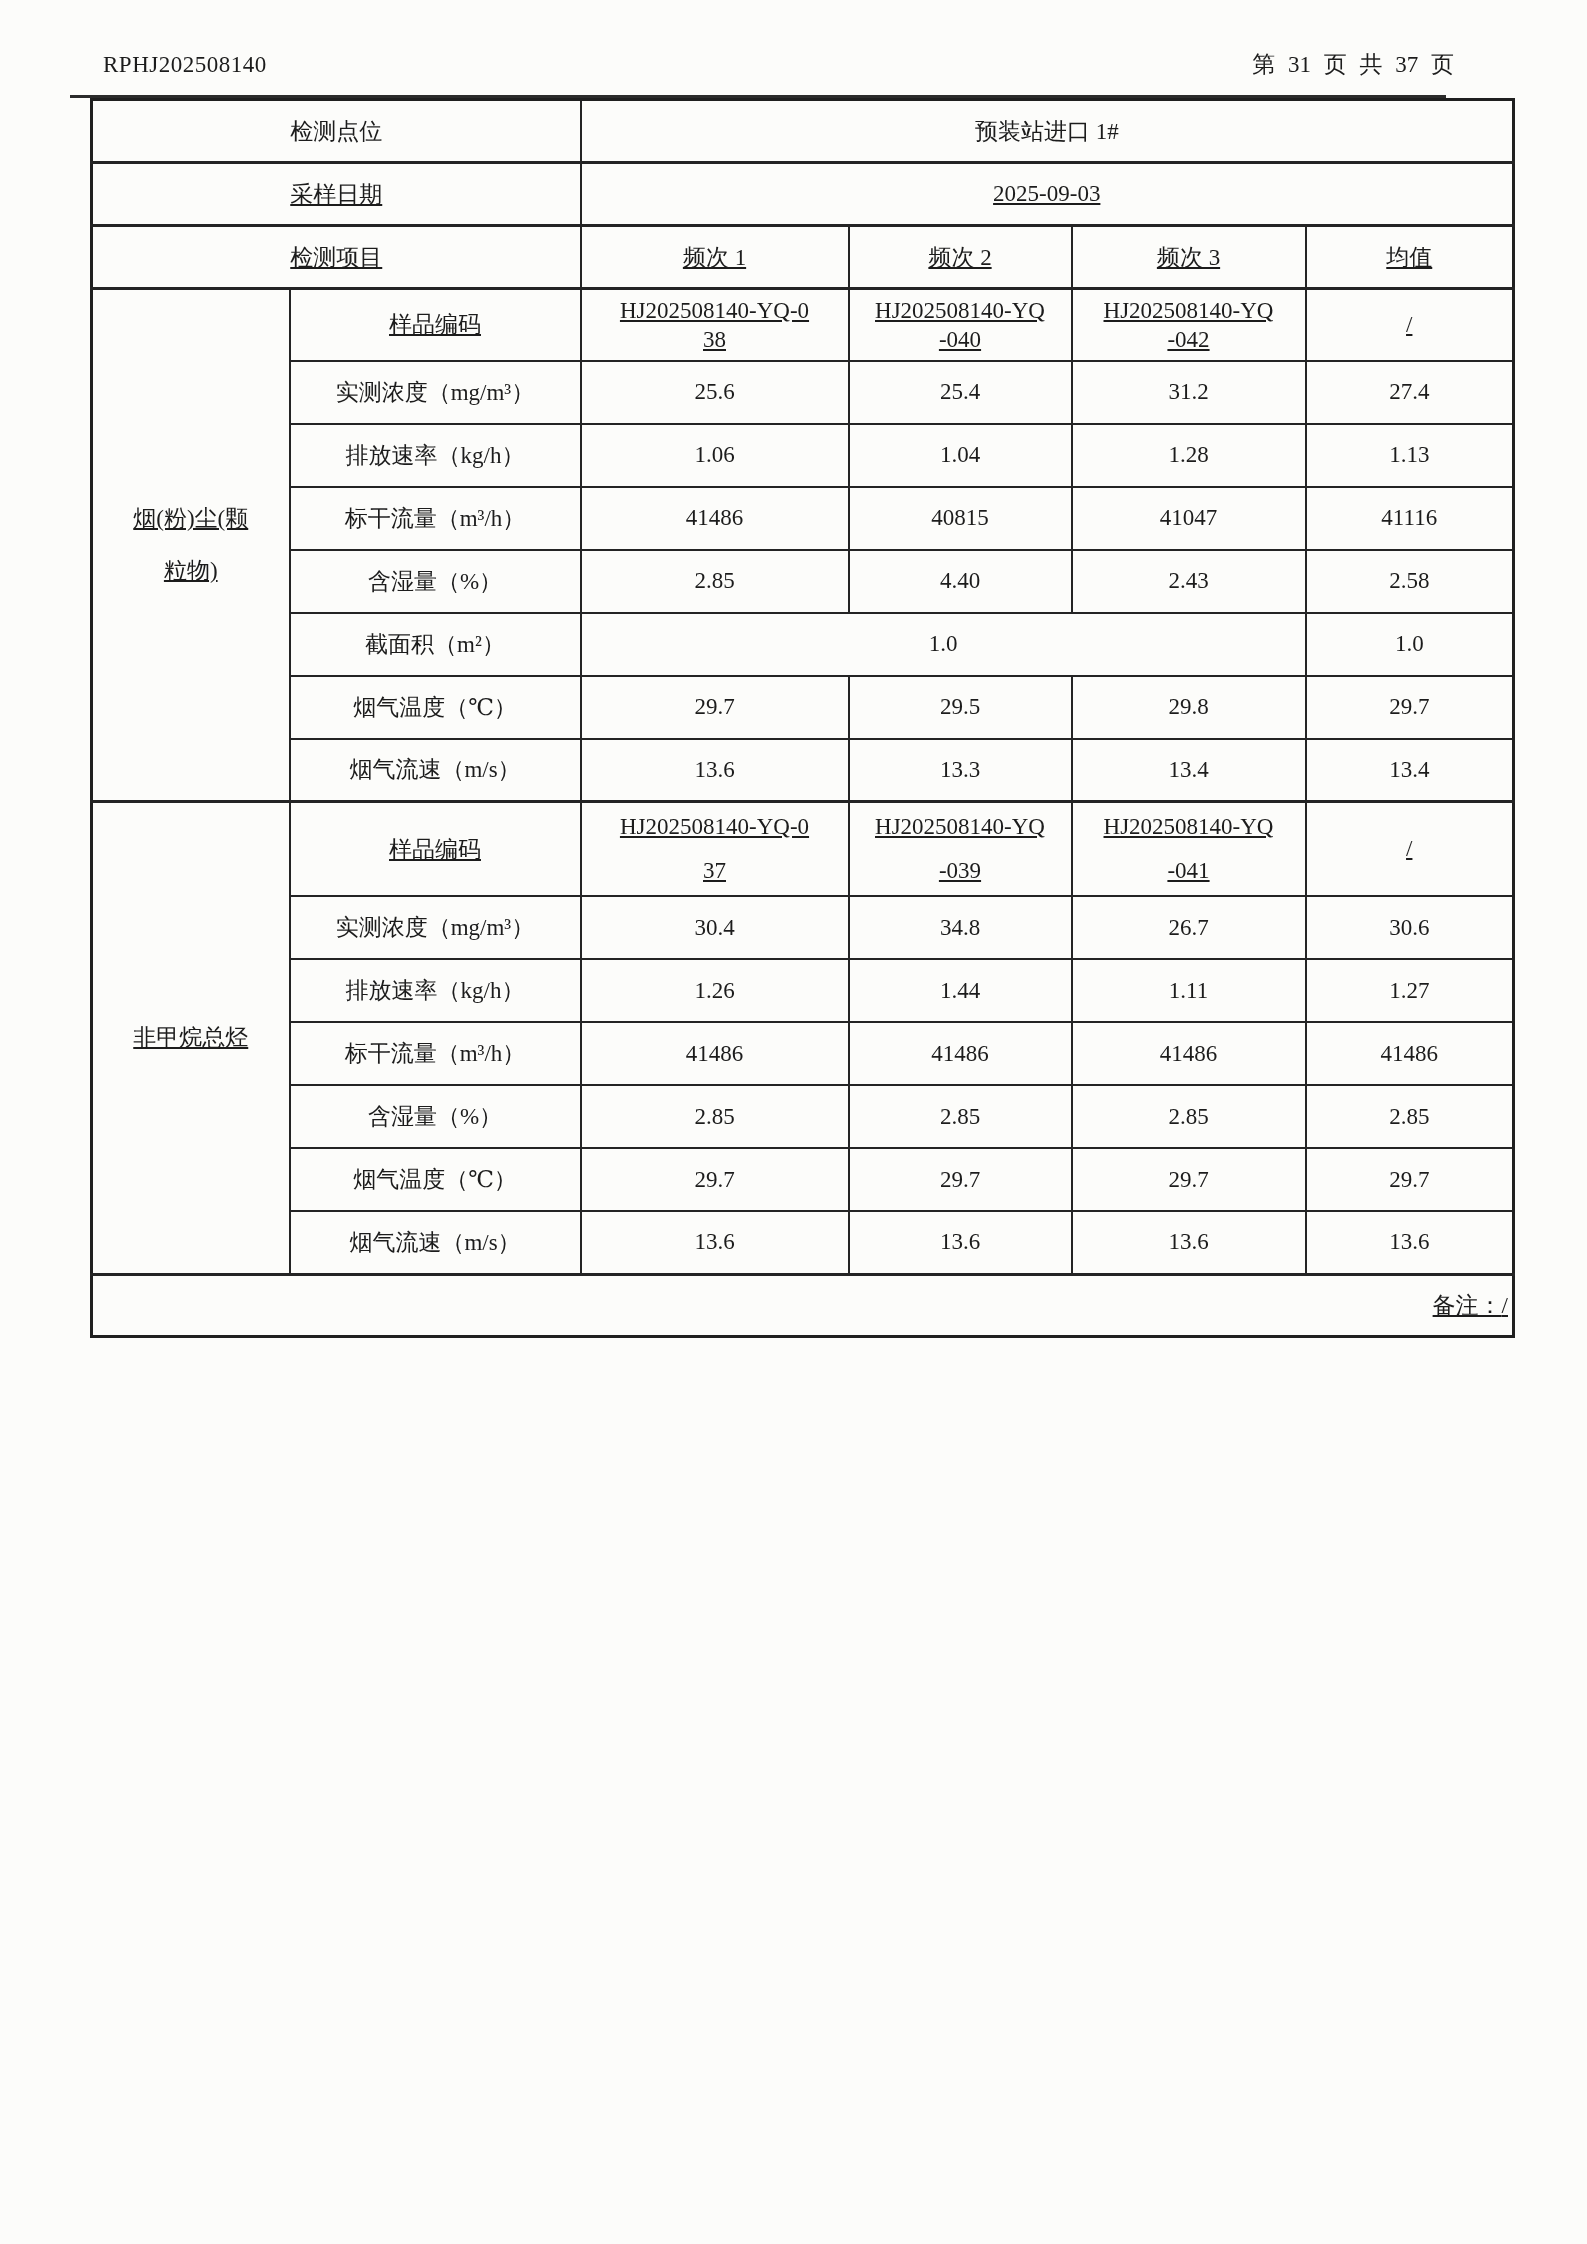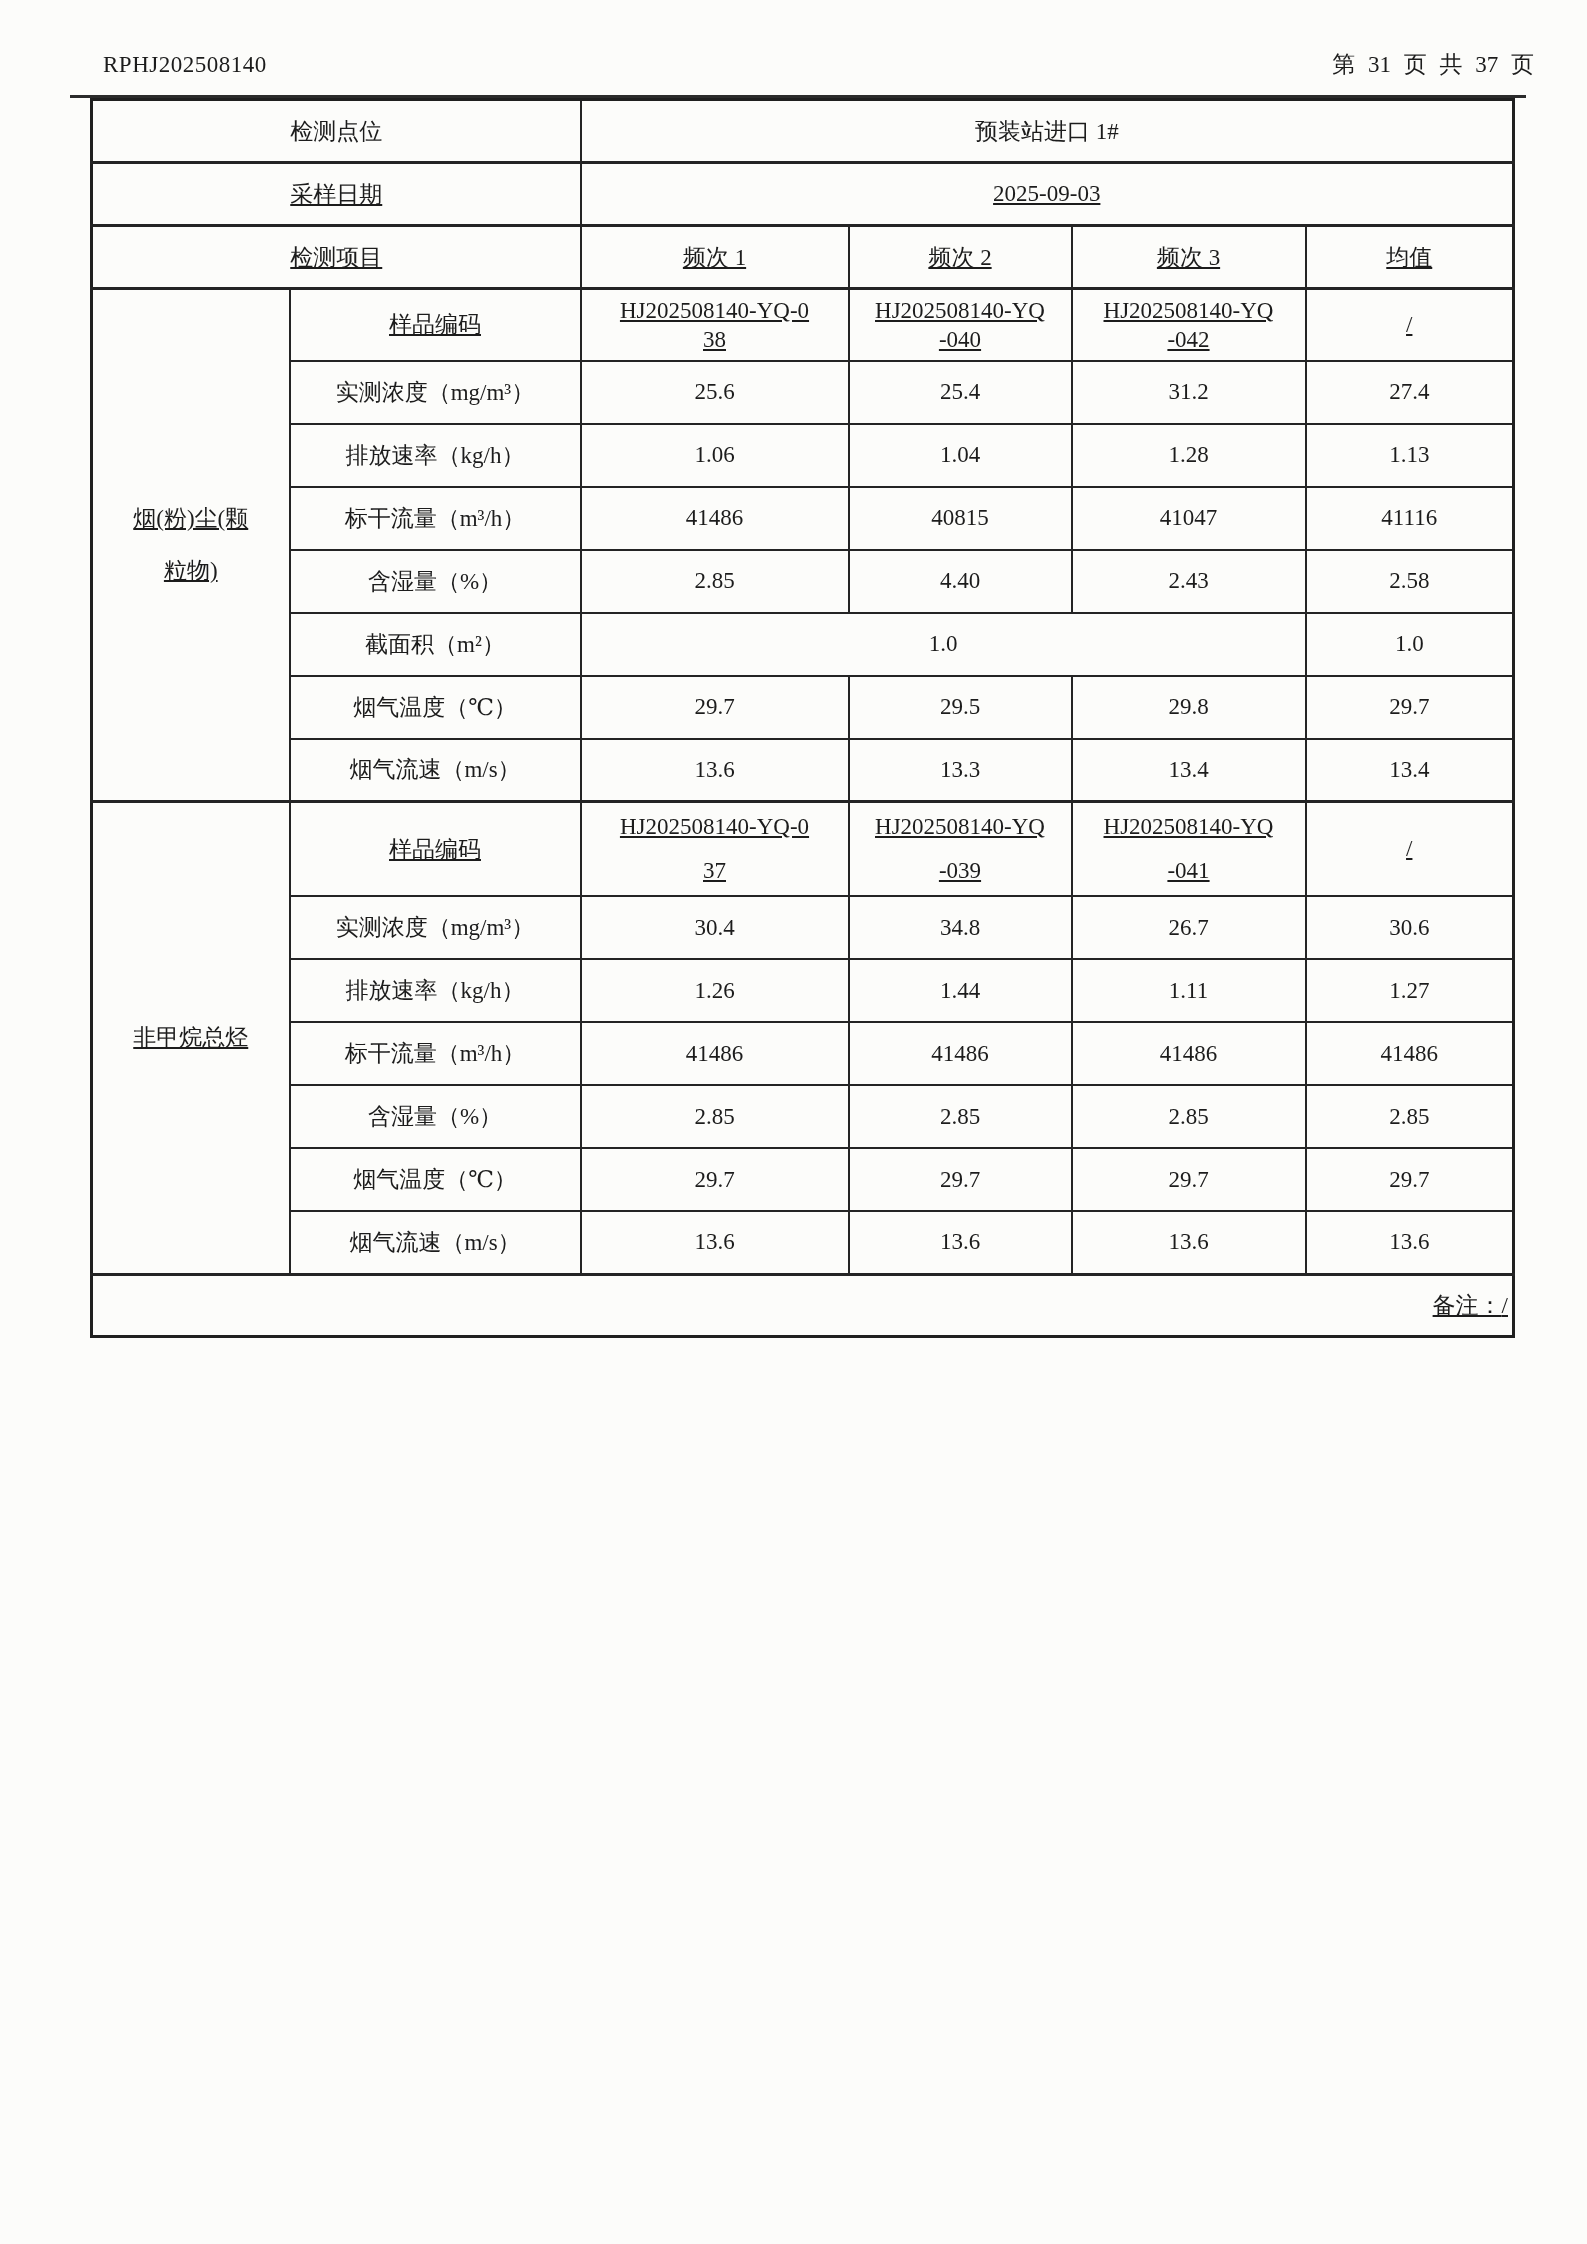--- a/index.html
+++ b/index.html
@@ -9,21 +9,21 @@
     background: #ffffff;
     font-family: "Liberation Serif", "DejaVu Serif", serif;
     color: #1c1c1c;
   }
   .page {
     width: 1587px; height: 2244px;
     background: #fcfcfa;
     position: relative;
     overflow: hidden;
   }
-  .content { padding: 50px 31px 0 90px; }
+  .content { padding: 50px 111px 0 90px; }
 
   .page-header {
     display: flex; justify-content: space-between; align-items: flex-end;
     font-size: 23px; line-height: 30px;
   }
   .page-header .hl { margin-left: 13px; letter-spacing: 0.5px; }
   .page-header .hr { margin-right: 22px; word-spacing: 7px; }
   .header-rule {
     height: 3px; background: #2b2b2b;
     margin: 15px 30px 0 -20px;

